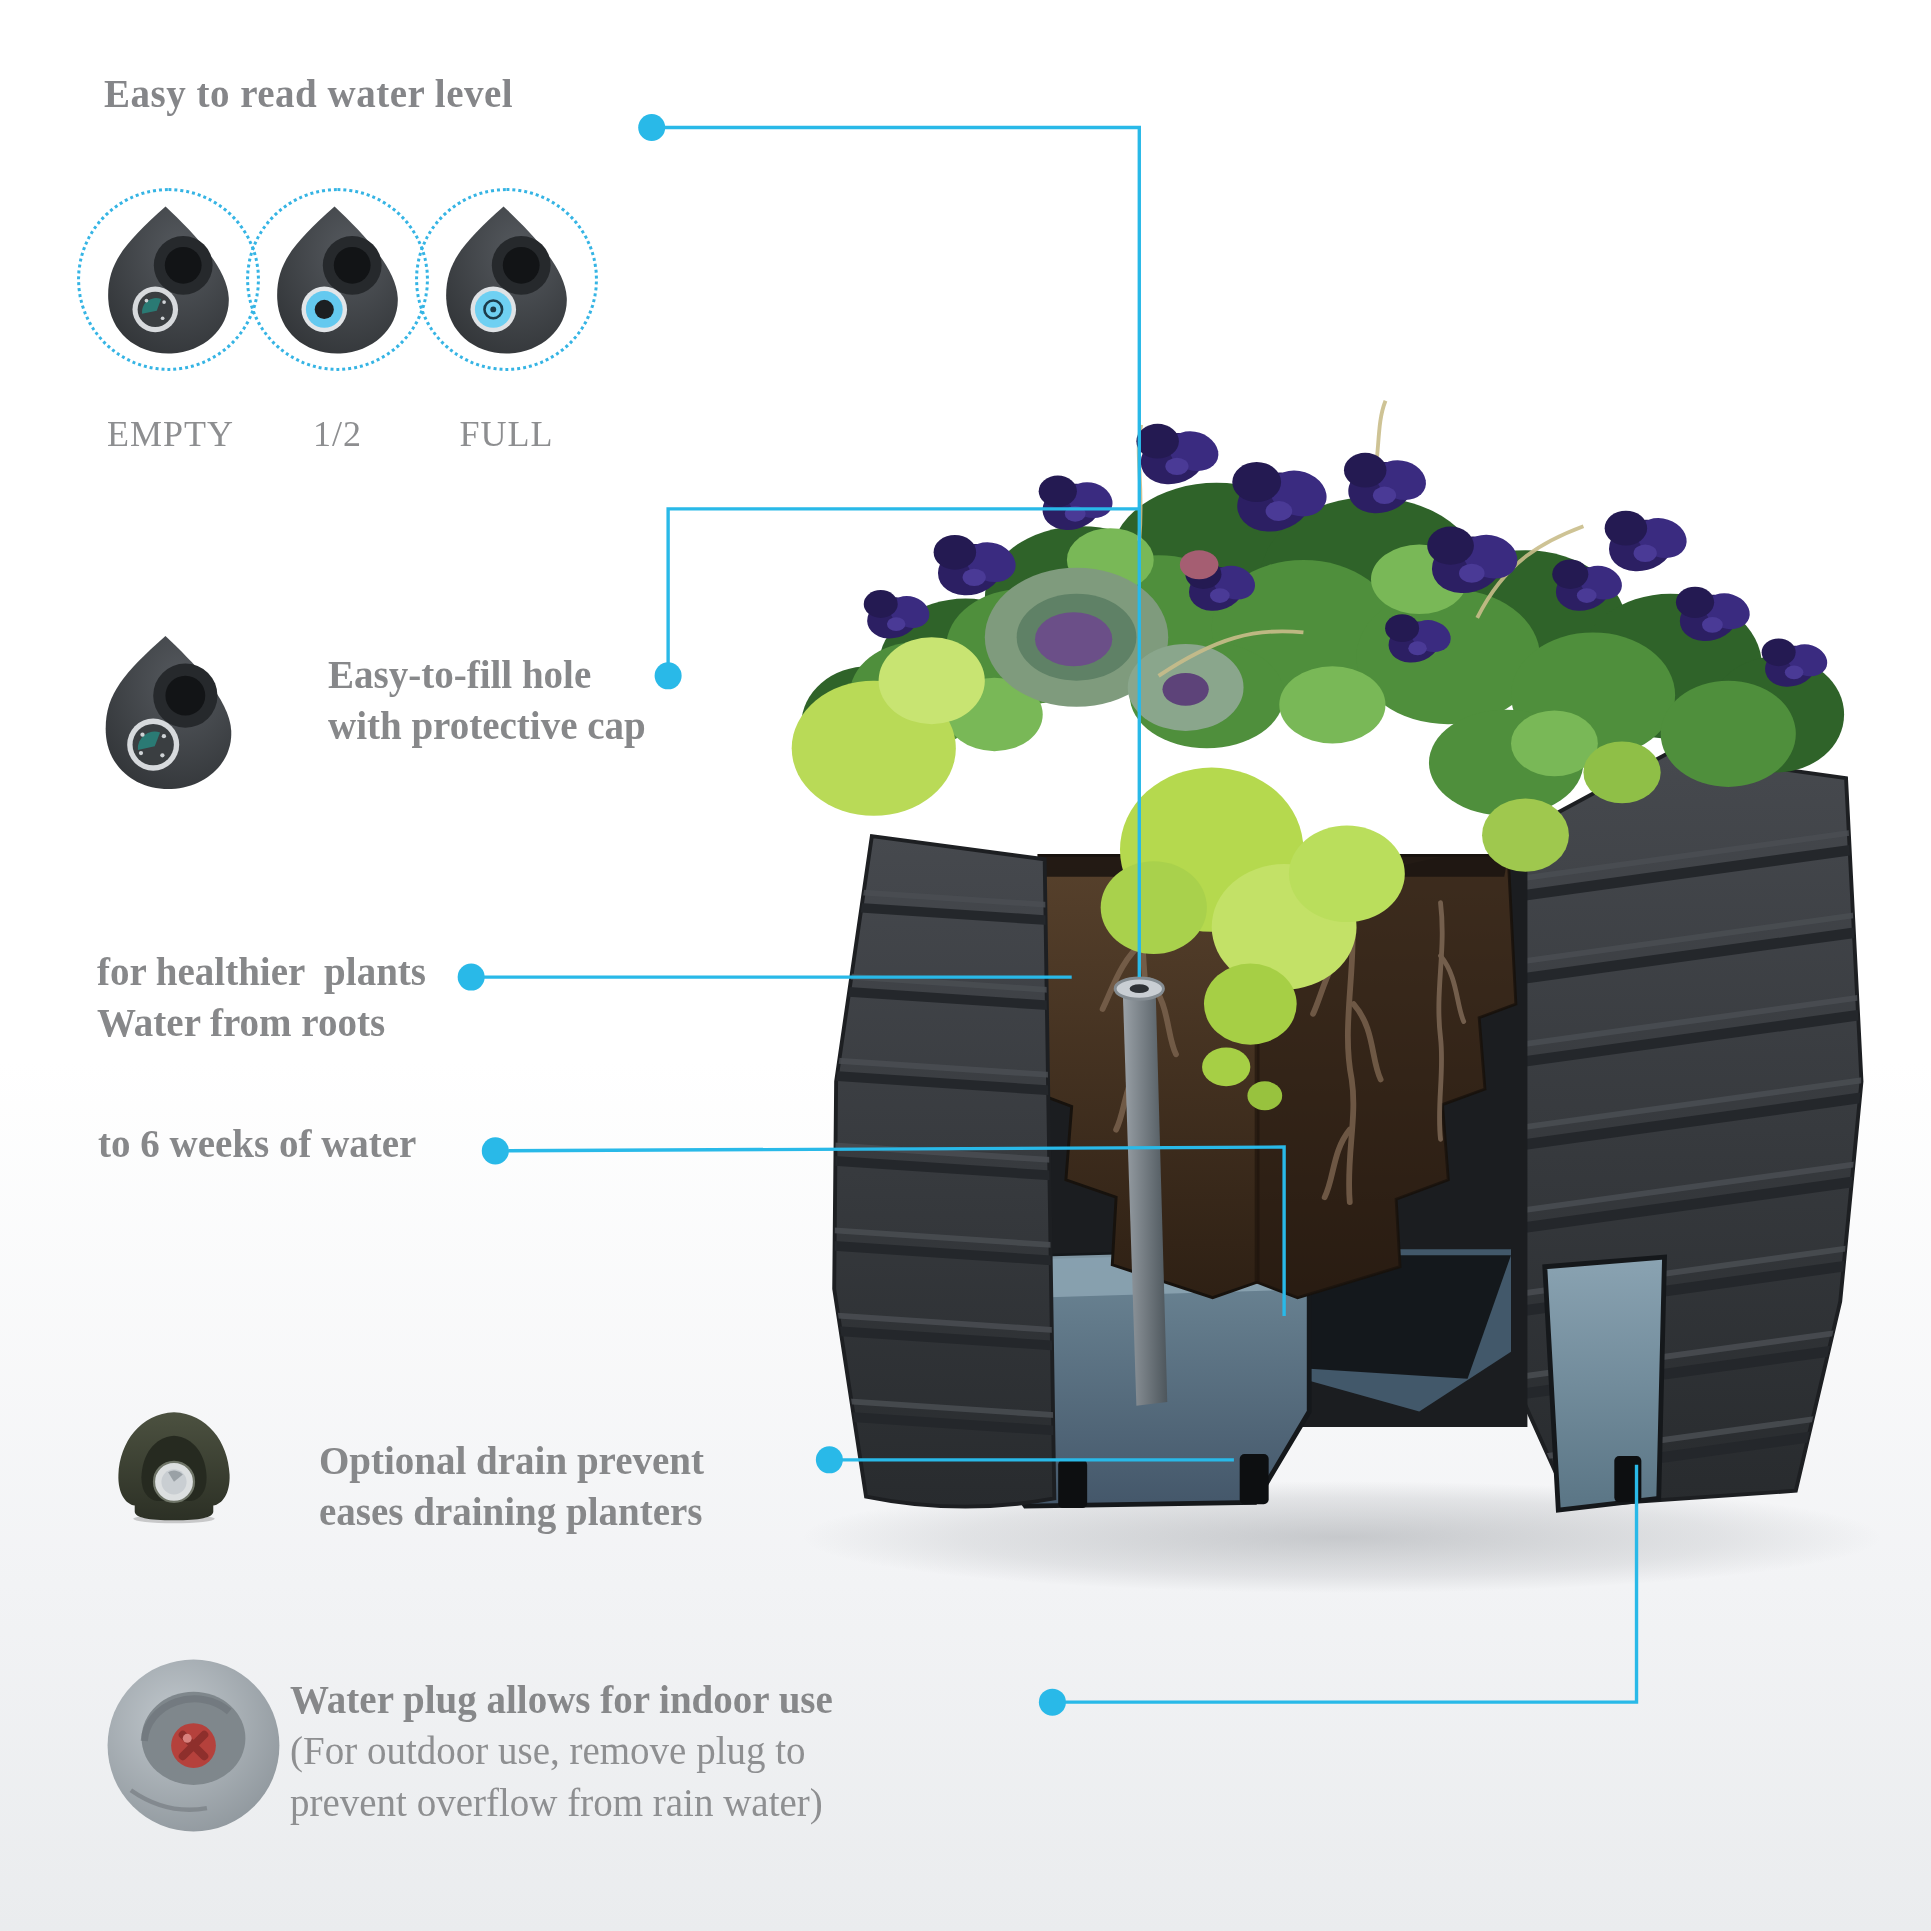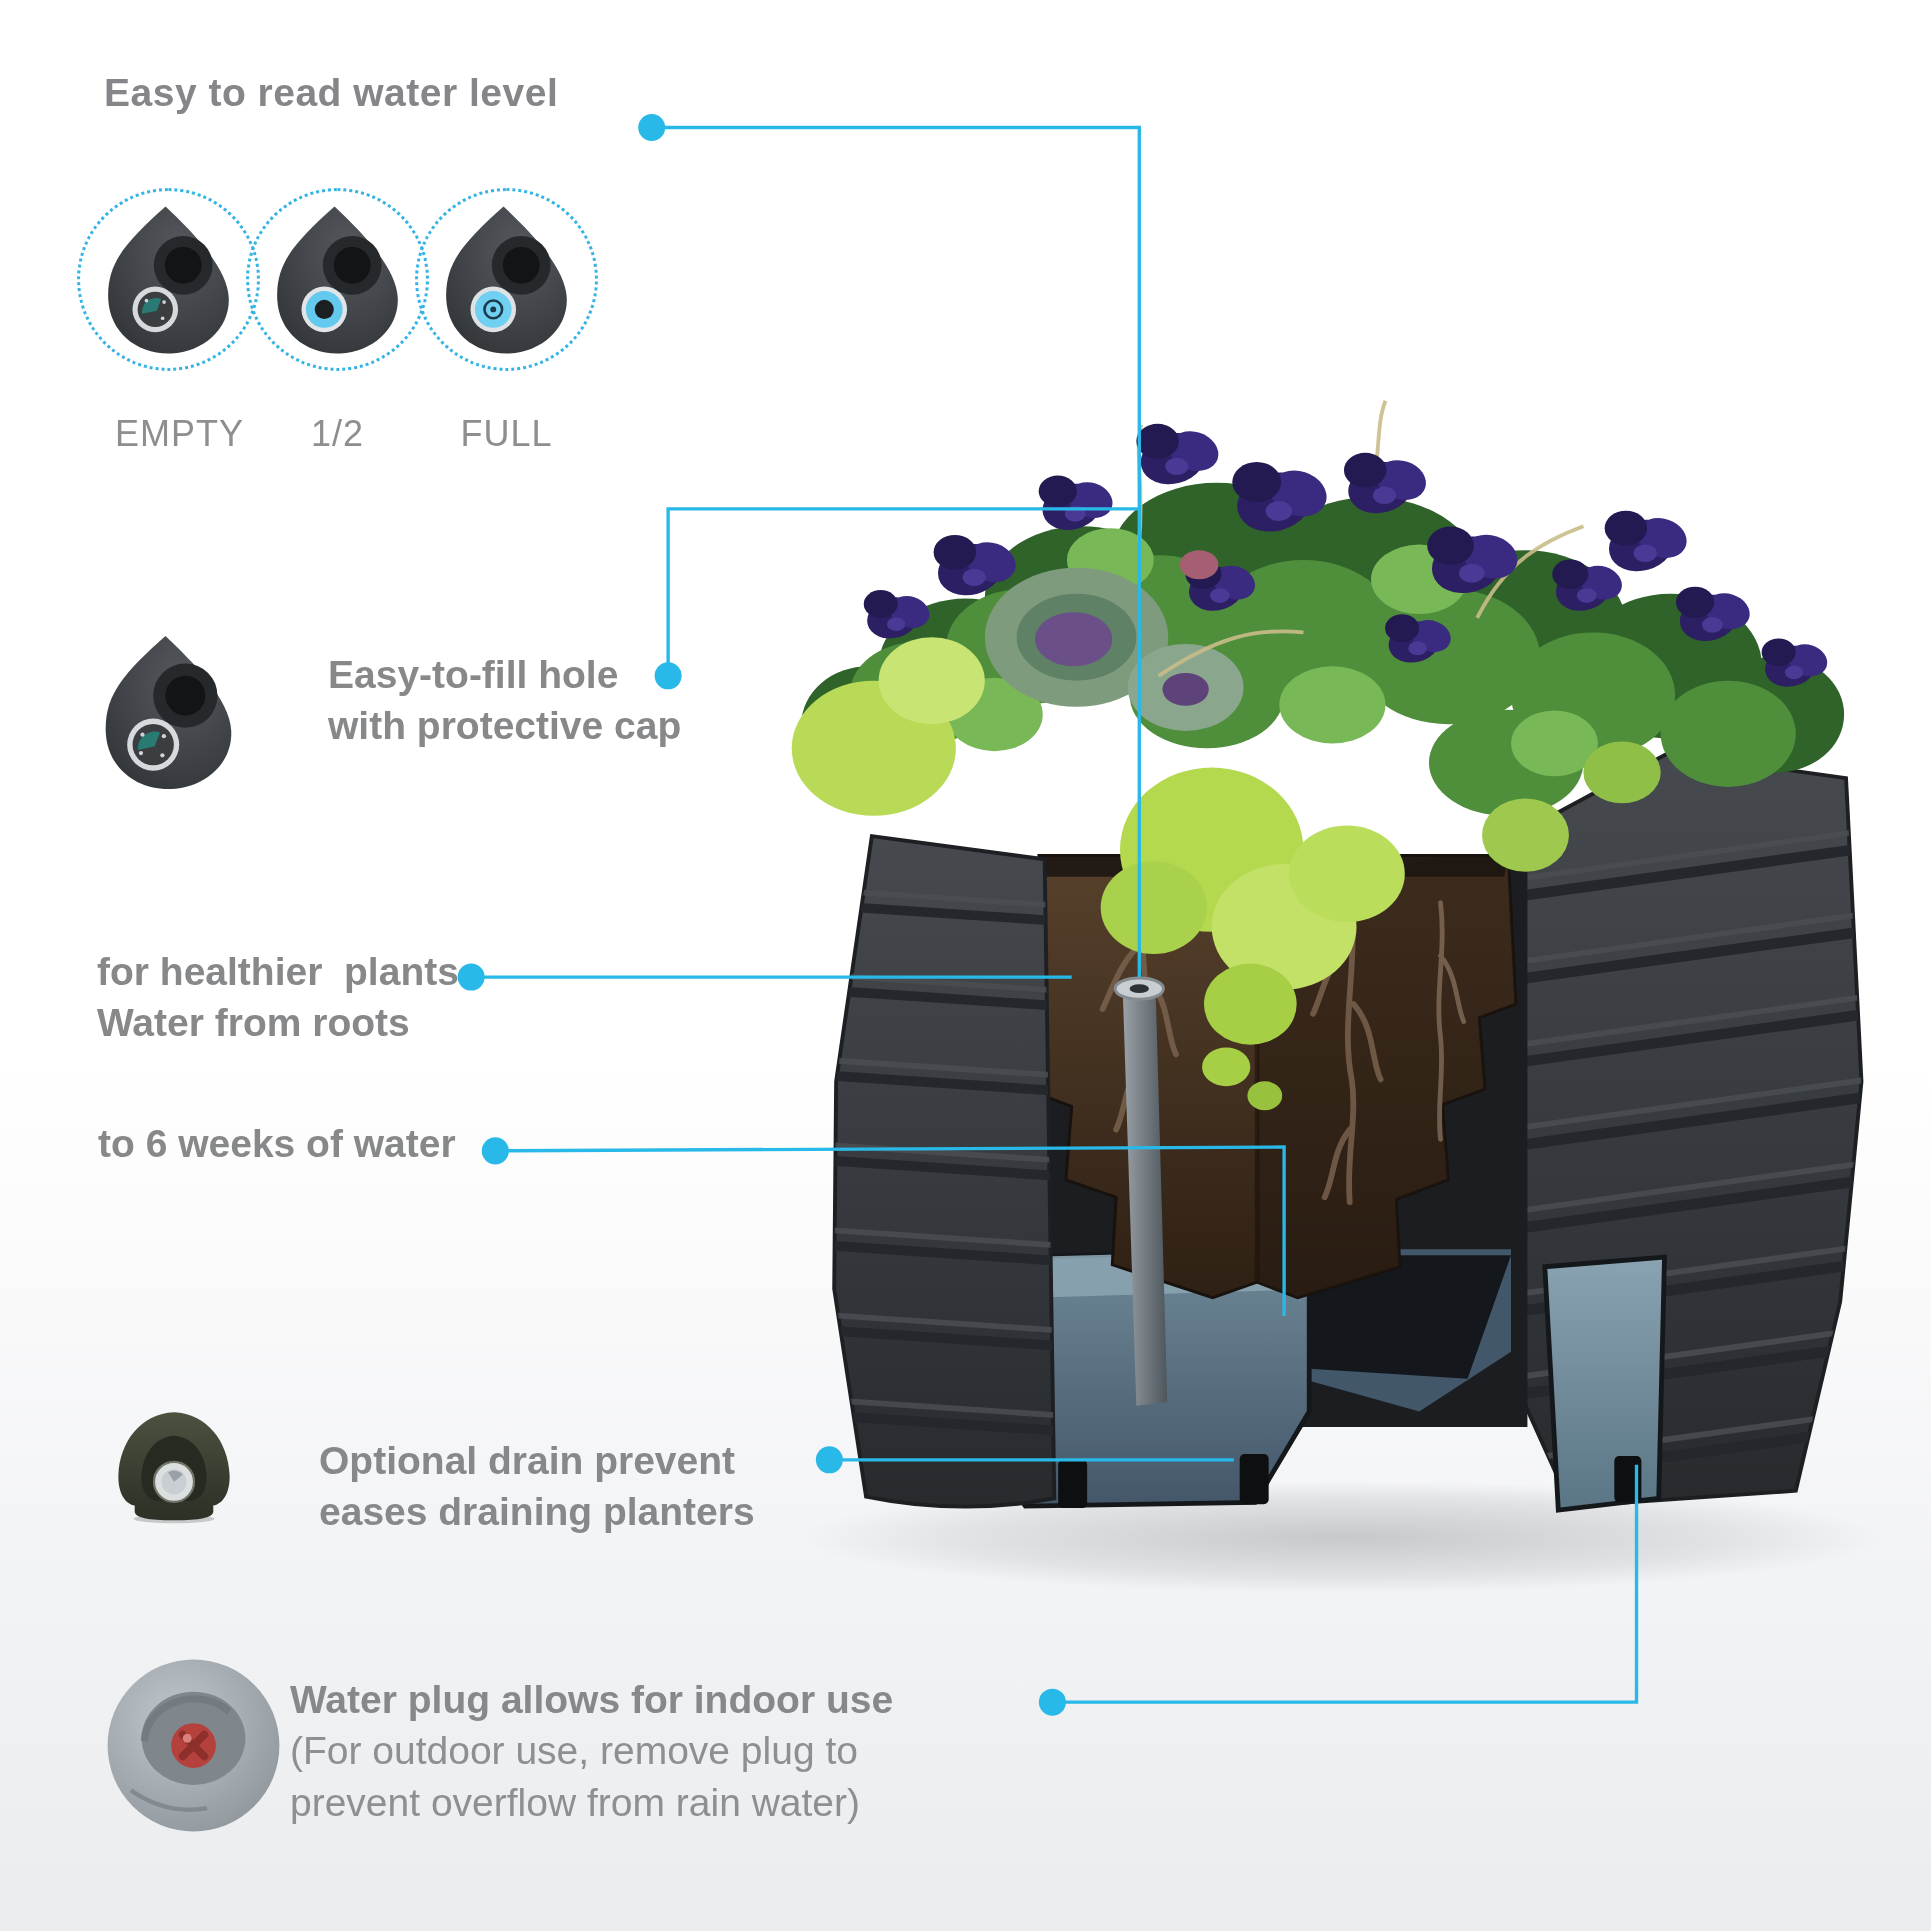--- a/index.html
+++ b/index.html
@@ -1,19 +1,19 @@
 <!DOCTYPE html>
 <html><head>
 <meta charset="utf-8">
 <style>
   html,body{margin:0;padding:0;background:#fff;}
   .canvas{
     position:relative;width:1931px;height:1931px;overflow:hidden;
     background:linear-gradient(180deg,#ffffff 0%,#ffffff 55%,#f2f3f5 82%,#eaecee 100%);
-    font-family:Liberation Sans, sans-serif;
+    font-family:Liberation Serif, serif;
   }
   .abs{position:absolute;}
   .scene{position:absolute;left:0;top:0;}
   .heading{
     left:104px;top:71px;font-size:39px;font-weight:700;color:#858689;letter-spacing:0.5px;
   }
   .state-circle{
     width:183px;height:183px;border:3.9px dotted #35b4e4;border-radius:50%;
     display:flex;align-items:center;justify-content:center;box-sizing:border-box;top:188px;
   }
@@ -322,21 +322,21 @@
       <path d="M96,10 C130,42 180,92 182,134 C184,176 148,208 104,210 C58,212 20,182 18,136 C16,88 40,60 96,10 Z" fill="url(#tg3)"></path>
       <circle cx="120" cy="90" r="40" fill="#26292c"></circle>
         <circle cx="120" cy="90" r="25" fill="#121416"></circle>
       <circle cx="82" cy="150" r="31" fill="#dfe2e5"></circle>
         <circle cx="82" cy="150" r="25" fill="#6fd0f2"></circle>
       <circle cx="82" cy="150" r="12" fill="none" stroke="#1c3b4a" stroke-width="3.5"></circle>
       <circle cx="82" cy="150" r="4" fill="#1c3b4a"></circle>
     </svg>
   </div>
 
-  <div class="abs state-label" style="left:88px;">EMPTY</div>
+  <div class="abs state-label" style="left:79px;">EMPTY</div>
   <div class="abs state-label" style="left:246px;">1/2</div>
   <div class="abs state-label" style="left:415px;">FULL</div>
 
   <div class="abs" style="left:92px;top:616px;">
     <svg width="153" height="193" viewBox="0 0 200 220">
       <defs>
           <radialGradient id="tg4" cx="60%" cy="30%" r="90%">
         <stop offset="0" stop-color="#55595e"></stop>
             <stop offset="1" stop-color="#2d3033"></stop>
           </radialGradient>

